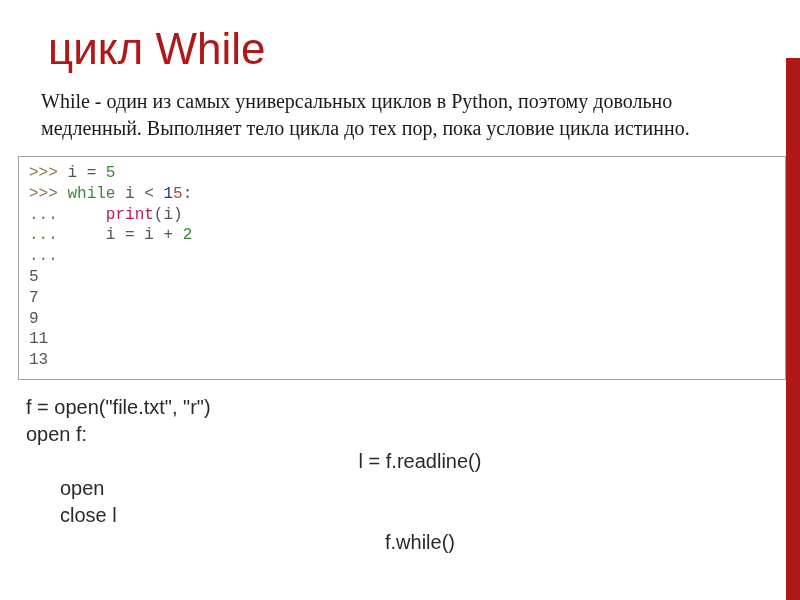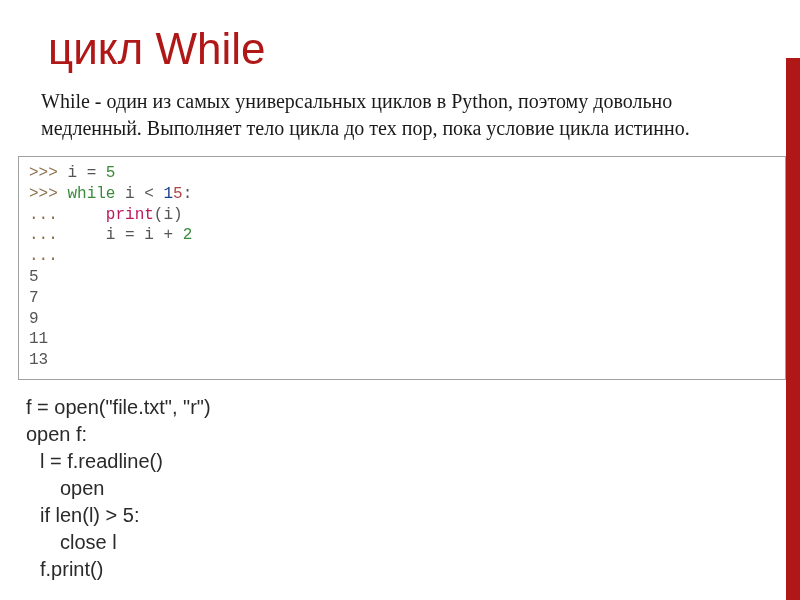--- a/index.html
+++ b/index.html
@@ -52,21 +52,21 @@
   .c-fn { color: #be185d; margin-top: 40px; }
   .c-p { color: #555; }
   .c-out { color: #555; }
   .example2 {
     padding: 14px 0 0 26px;
     font-family: 'Arial', 'Helvetica', sans-serif;
     font-size: 20px;
     color: #2a2a2a;
     line-height: 1.35;
   }
-  .indent1 { padding-left: 14px; }
+  .indent1 { padding-left: 14px; text-align: center; }
   .indent2 { padding-left: 34px; }
 </style>
 </head>
 <body>
 
 <div class="accent-bar"></div>
 
 <div class="title">цикл While</div>
 
 <div class="description">While - один из самых универсальных циклов в Python, поэтому довольно медленный. Выполняет тело цикла до тех пор, пока условие цикла истинно.</div>
@@ -80,16 +80,15 @@
 <span class="c-out">7</span>
 <span class="c-out">9</span>
 <span class="c-out">11</span>
 <span class="c-out">13</span></div>
 
 <div class="example2">
   <div>f = open("file.txt", "r")</div>
   <div>open f:</div>
   <div class="indent1">l = f.readline()</div>
   <div class="indent2">open</div>
-  <div class="indent1">if len(l) &gt; 5:</div>
   <div class="indent2">close l</div>
-  <div class="indent1">f.print()</div>
+  <div class="indent1">f.while()</div>
 </div>
 
 </body></html>

